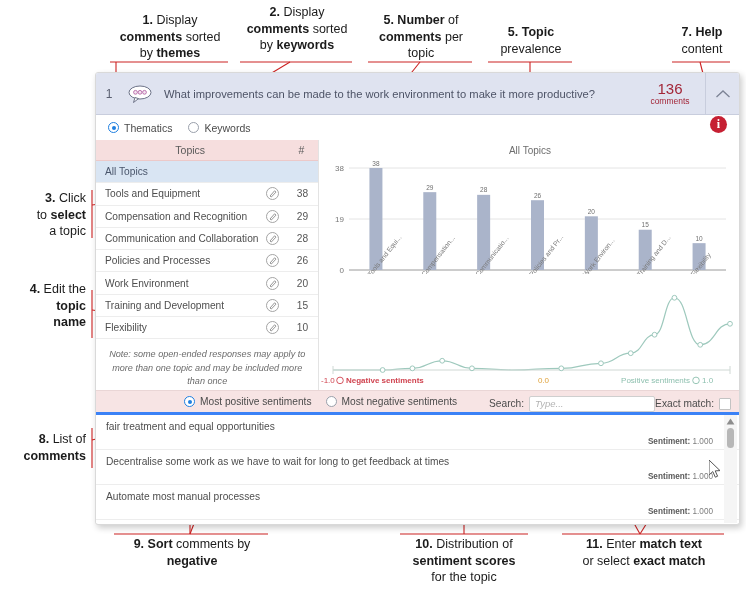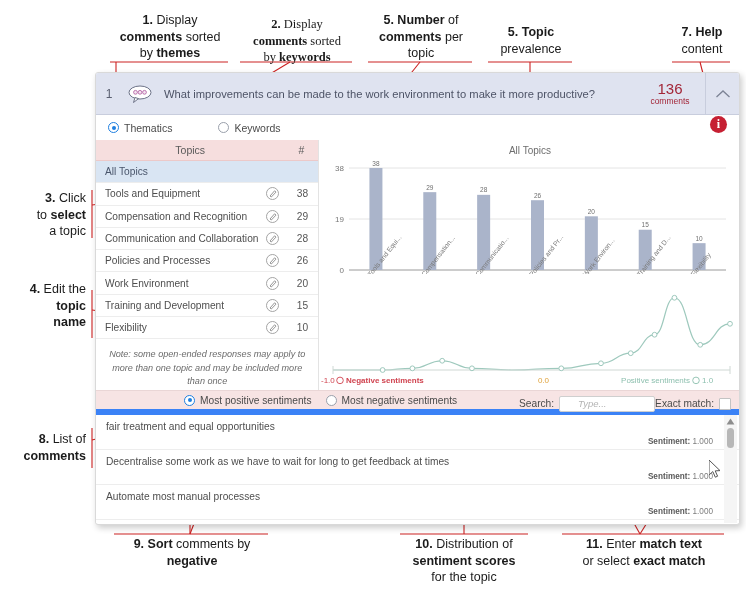--- a/index.html
+++ b/index.html
@@ -69,21 +69,20 @@
     border-left: 1px solid #c8cddd;
   }
 
   
   .mode-row {
     height: 25px;
     display: flex; align-items: center;
     padding-left: 12px;
     background: #ffffff;
     position: relative;
-    gap: 30px;
   }
   .radio-item { display: flex; align-items: center; margin-right: 16px; }
   .radio-item .lbl { font-size: 10.5px; color: #4b4b4b; margin-left: 5px; }
   .rb {
     width: 11px; height: 11px; border-radius: 50%;
     border: 1px solid #9aa0ab; background: #fff;
     display: inline-block; position: relative; flex: none;
   }
   .rb.on { border-color: #1f7fe0; }
   .rb.on::after {
@@ -128,35 +127,35 @@
 
   .charts-col { flex: 1; position: relative; background: #fff; }
   .chart-title {
     text-align: center; font-size: 10px; color: #6e6e6e;
     padding-top: 5px;
   }
 
   
   .sort-bar {
     height: 25px; background: #f7e4e4;
-    border-top: 1px solid #ead6d6; border-bottom: 6px solid #3b82f6;
+    border-top: 1px solid #ead6d6; border-bottom: 3px solid #3b82f6;
     display: flex; align-items: center; position: relative;
   }
   .sort-left { display: flex; align-items: center; margin-left: 88px; }
   .sort-left .lbl { font-size: 10.2px; color: #4b4b4b; margin-left: 5px; }
   .sort-right {
     position: absolute; right: 8px; top: 0; height: 25px;
     display: flex; align-items: center;
   }
   .sort-right .slbl { font-size: 10.2px; color: #4b4b4b; margin-right: 5px; }
   .search-box {
-    width: 96px; height: 16px;
+    width: 126px; height: 16px;
     background: #fff; border: 1px solid #cfcfcf; border-radius: 2px;
     font-size: 9.5px; color: #b4b4b4;
-    display: flex; align-items: center; padding-left: 18px;
+    display: flex; align-items: center; padding-left: 5px;
     font-style: italic;
   }
   .exact-lbl { font-size: 10.2px; color: #4b4b4b; margin-right: 5px; }
   .cb {
     width: 12px; height: 12px; background: #fff;
     border: 1px solid #c3c3c3; border-radius: 1px; display: inline-block;
   }
 
   
   .comments {
@@ -232,21 +231,21 @@
       <line x1="464" y1="534" x2="464" y2="372"></line>
 
       <line x1="640" y1="534" x2="572" y2="412"></line>
       <line x1="640" y1="534" x2="716" y2="412"></line>
     </g>
   </svg>
 
   <div class="anno" style="left:108px; top:12px; width:124px;">
     <span><b>1.</b> Display<br><b>comments</b> sorted<br>by <b>themes</b></span>
   </div>
-  <div class="anno" style="left:236px; top:16px; width:122px;font-family:Liberation Serif, serif;">
+  <div class="anno" style="left:236px; top:4px; width:122px;">
     <span><b>2.</b> Display<br><b>comments</b> sorted<br>by <b>keywords</b></span>
   </div>
   <div class="anno" style="left:366px; top:12px; width:110px;">
     <span><b>5. Number</b>  of<br><b>comments</b> per<br>topic</span>
   </div>
   <div class="anno" style="left:484px; top:24px; width:94px;">
     <span><b>5. Topic</b><br>prevalence</span>
   </div>
   <div class="anno" style="left:664px; top:24px; width:76px;">
     <span><b>7. Help</b><br>content</span>

